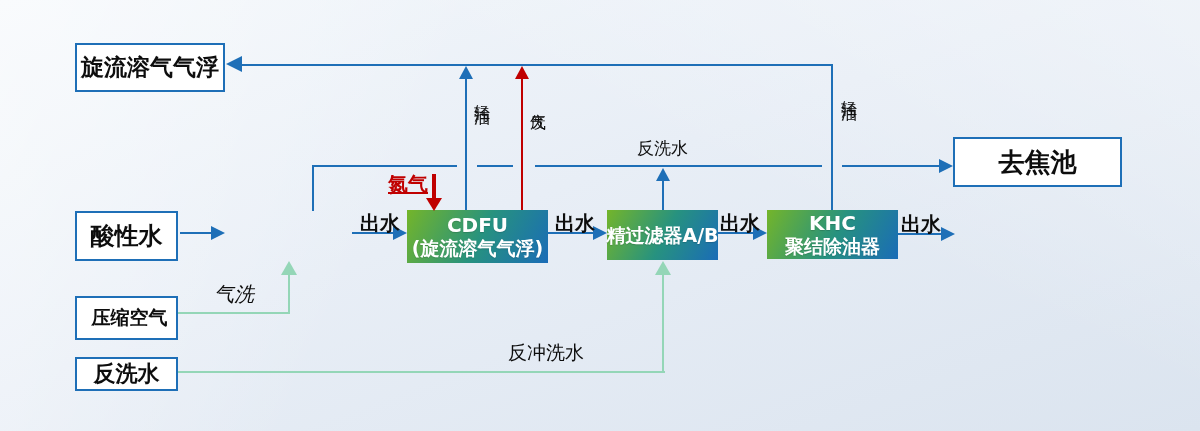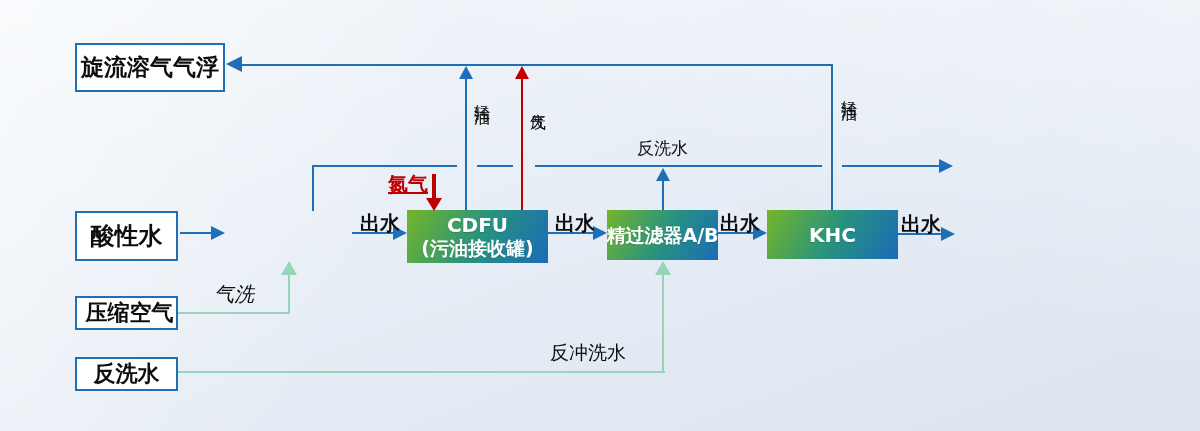--- a/index.html
+++ b/index.html
@@ -43,36 +43,38 @@
 </style>
 </head>
 <body>
 
 <div class="canvas">
 
   <div class="wbox" style="left:75px;top:43px;width:150px;height:49px;font-size:23px;">旋流溶气气浮</div>
 
   <div class="wbox" style="left:75px;top:211px;width:103px;height:50px;font-size:24px;">酸性水</div>
 
-  <div class="wbox" style="left:75px;top:296px;width:103px;height:34px;font-size:22px;padding-left:6px;">压缩空气</div>
+  <div class="wbox" style="left:75px;top:296px;width:103px;height:44px;font-size:19px;padding-left:6px;">压缩空气</div>
 
   <div class="wbox" style="left:75px;top:357px;width:103px;height:34px;font-size:22px;">反洗水</div>
 
+  <div class="wbox" style="left:953px;top:137px;width:169px;height:50px;font-size:26px;">去焦池</div>
 
 
 
   <div class="gbox" style="left:407px;top:210px;width:141px;height:53px;font-size:20px;">
     <span>CDFU</span>
-    <span style="font-size:19px;">(污油接收罐)</span>
+    <span style="font-size:19px;">(旋流溶气气浮)</span>
   </div>
 
   <div class="gbox" style="left:607px;top:210px;width:111px;height:50px;font-size:19px;">精过滤器A/B</div>
 
   <div class="gbox" style="left:767px;top:210px;width:131px;height:49px;font-size:20px;">
     <span>KHC</span>
+    <span style="font-size:19px;">聚结除油器</span>
   </div>
 
   <div class="hline" style="left:241px;top:64px;width:592px;"></div>
   <div class="ah ah-left" style="left:226px;top:56px;"></div>
   <div class="vline" style="left:831px;top:64px;height:146px;"></div>
 
   <div class="vline" style="left:465px;top:78px;height:132px;"></div>
   <div class="ah ah-up" style="left:459px;top:66px;"></div>
 
   <div class="vline red" style="left:521px;top:78px;height:132px;"></div>
@@ -113,21 +115,21 @@
   <div class="vline grn" style="left:662px;top:274px;height:99px;"></div>
   <div class="ah ah-up-grn" style="left:655px;top:261px;"></div>
 
   <div class="lbl bold center" style="left:355px;top:210px;width:50px;font-size:20px;">出水</div>
   <div class="lbl bold center" style="left:550px;top:210px;width:50px;font-size:20px;">出水</div>
   <div class="lbl bold center" style="left:715px;top:210px;width:50px;font-size:20px;">出水</div>
   <div class="lbl bold center" style="left:896px;top:211px;width:50px;font-size:20px;">出水</div>
 
   <div class="lbl" style="left:214px;top:281px;font-size:20px;font-style:italic;">气洗</div>
 
-  <div class="lbl" style="left:550px;top:340px;font-size:19px;">反冲洗水</div>
+  <div class="lbl" style="left:508px;top:340px;font-size:19px;">反冲洗水</div>
 
   <div class="lbl" style="left:637px;top:137px;font-size:17px;">反洗水</div>
 
   <div class="lbl vert" style="left:471px;top:92px;font-size:16px;">轻污油</div>
 
   <div class="lbl vert" style="left:527px;top:100px;font-size:16px;">废气</div>
 
   <div class="lbl vert" style="left:838px;top:88px;font-size:16px;">轻污油</div>
 
   <div class="lbl red" style="left:388px;top:171px;font-size:20px;">氮气</div>

